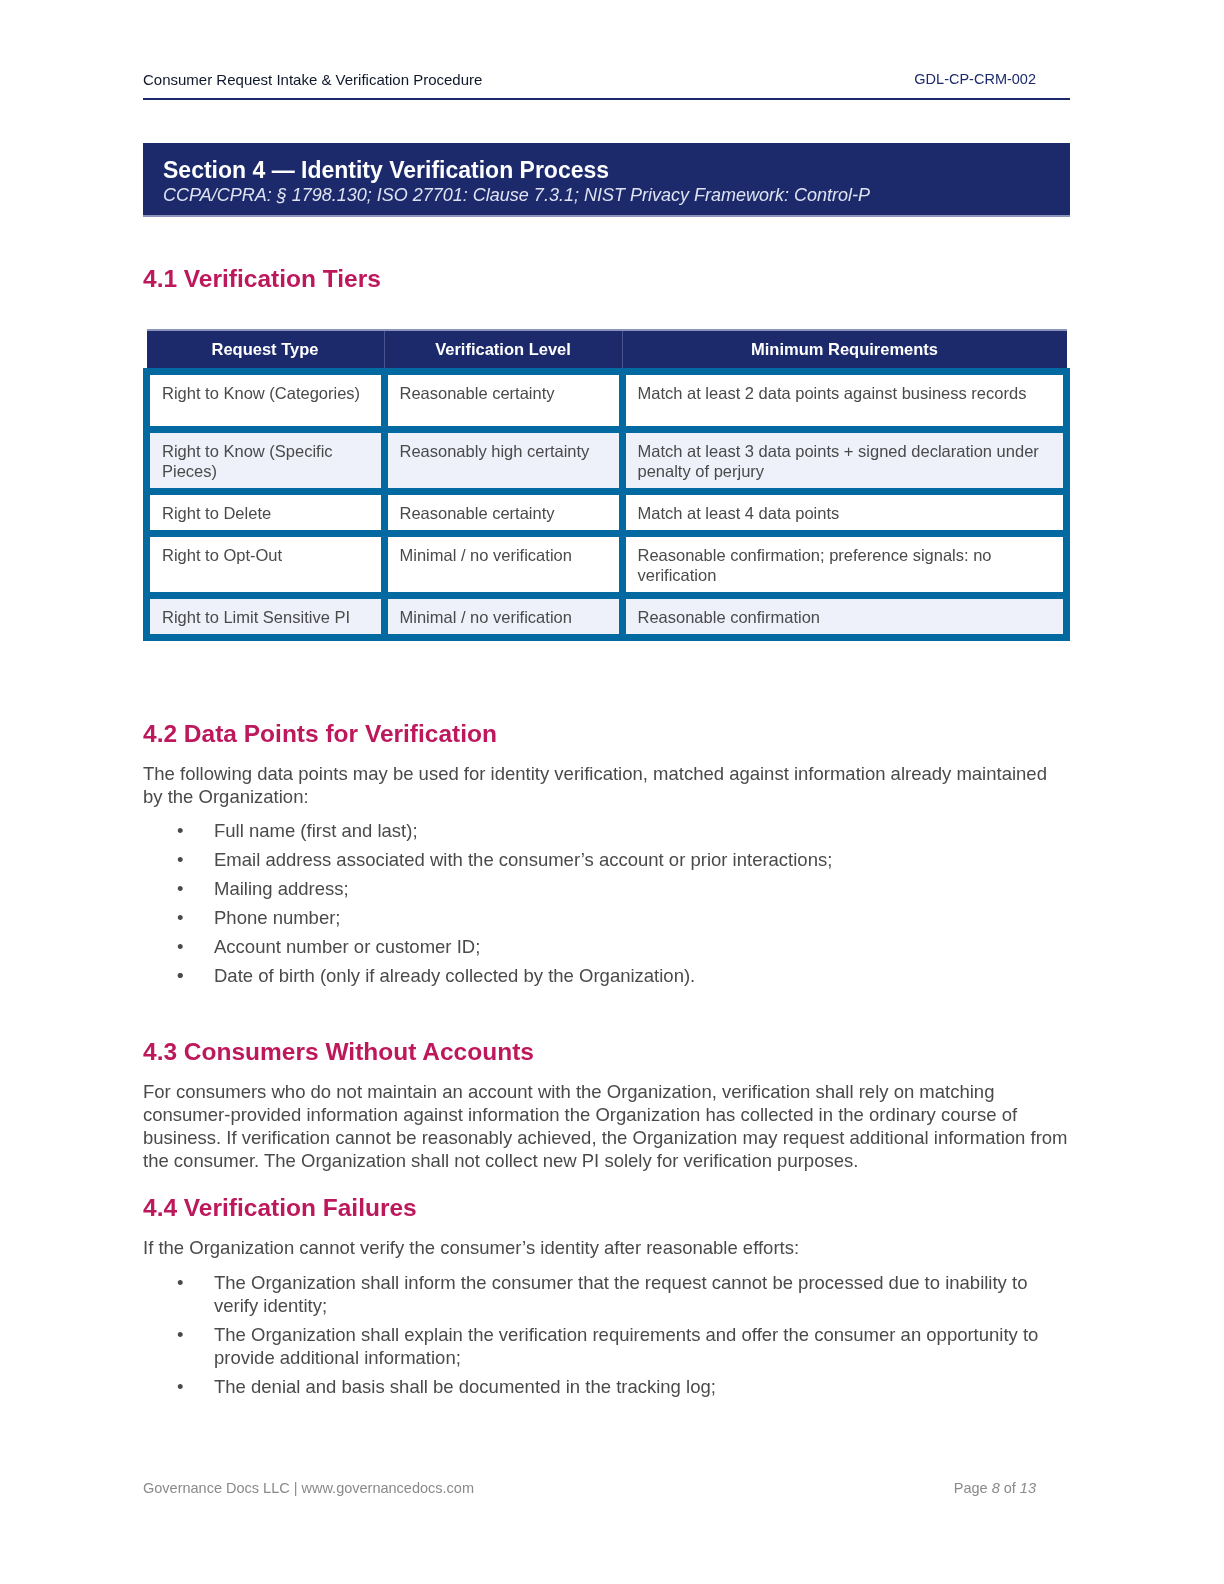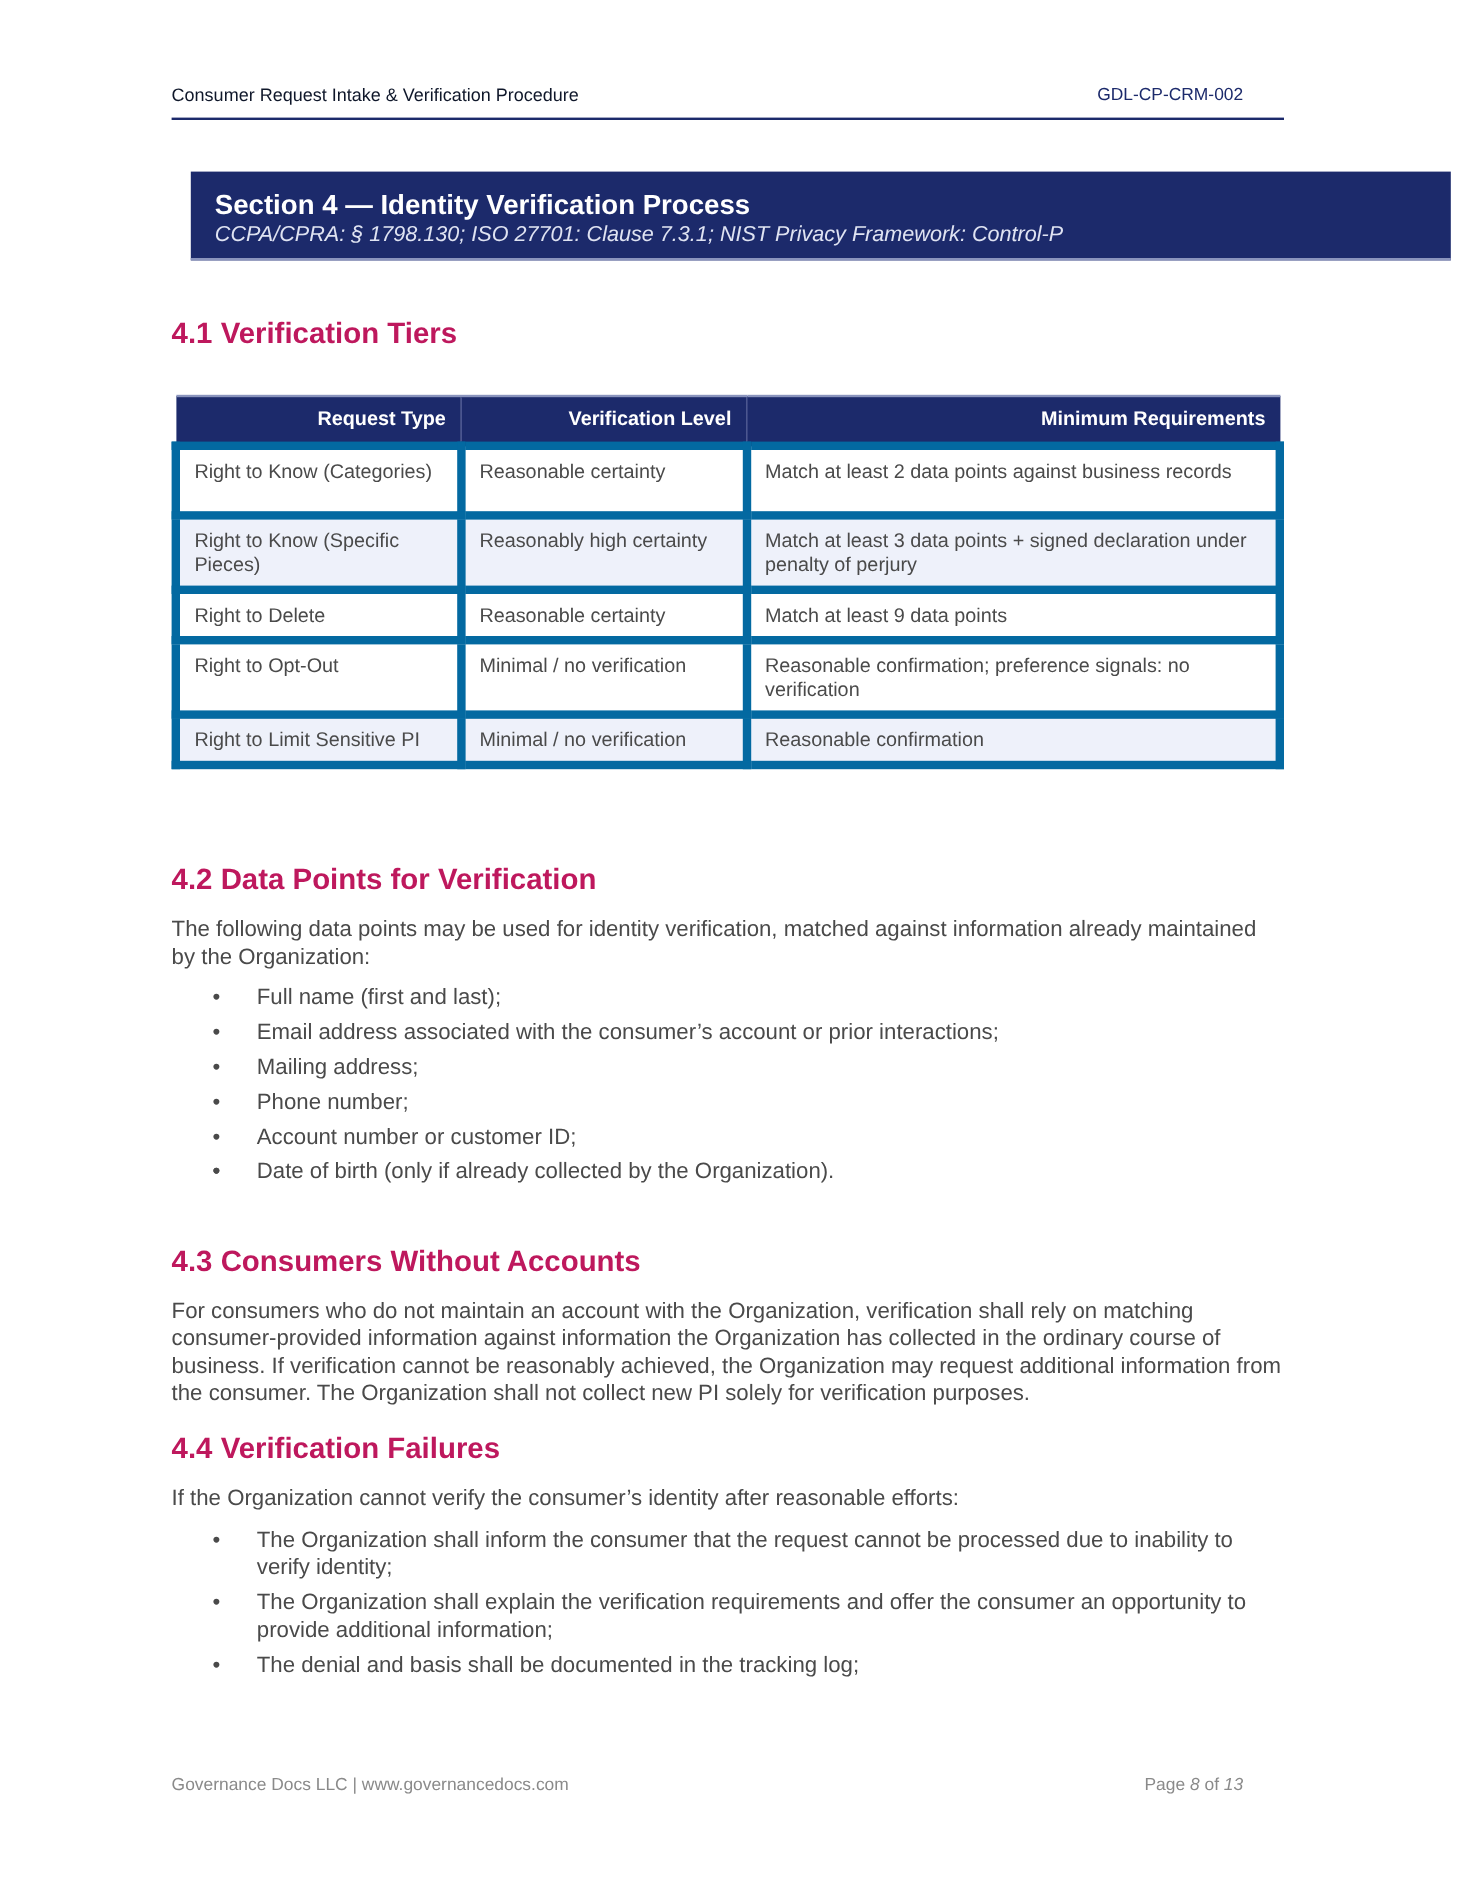--- a/index.html
+++ b/index.html
@@ -3,28 +3,28 @@
 <meta charset="utf-8">
 <style>
   html, body { margin: 0; padding: 0; background: #ffffff; }
   body { width: 1224px; height: 1584px; position: relative; font-family: "Liberation Sans", sans-serif; color: #444444; }
   .page { position: absolute; left: 143px; top: 0; width: 927px; }
 
   .running-header { position: absolute; top: 70px; left: 0; width: 927px; height: 28px; border-bottom: 2px solid #1c2a6b; }
   .running-header .left { position: absolute; left: 0; top: 1px; font-size: 15px; color: #0f172a; }
   .running-header .right { position: absolute; right: 34px; top: 1px; font-size: 14.5px; color: #1c2a6b; }
 
-  .section-banner { position: absolute; top: 143px; left: 16px; width: 1050px; height: 74px; background: #1c2a6b; border-bottom: 2px solid #8a94bd; box-sizing: border-box; padding: 13px 36px 0 20px; }
+  .section-banner { position: absolute; top: 143px; left: 0; width: 927px; height: 74px; background: #1c2a6b; border-bottom: 2px solid #8a94bd; box-sizing: border-box; padding: 13px 36px 0 20px; }
   .section-banner .title { color: #ffffff; font-weight: bold; font-size: 23px; line-height: 28px; }
   .section-banner .refs { color: #dfe3f2; font-style: italic; font-size: 18px; line-height: 22px; }
 
   h2 { margin: 0; position: absolute; left: 0; color: #be185d; font-size: 24.5px; font-weight: bold; }
 
   table.tiers { position: absolute; top: 329px; left: 0; width: 927px; border-collapse: collapse; font-size: 16.5px; }
-  table.tiers th { background: #1c2a6b; color: #ffffff; text-align: right; font-weight: bold; padding: 0 12px; height: 37px; border-top: 2px solid #8a94bd; border-left: 1px solid #4a5590; }
+  table.tiers th { background: #1c2a6b; color: #ffffff; text-align: center; font-weight: bold; padding: 0 12px; height: 37px; border-top: 2px solid #8a94bd; border-left: 1px solid #4a5590; }
   table.tiers th:first-child { border-left: none; }
   table.tiers td { vertical-align: top; padding: 8px 12px 7px 12px; line-height: 20px; border: 7px solid #0369a1; color: #4a4a4a; }
   table.tiers tr.alt td { background: #eef1fa; }
   .c1 { width: 213px; } .c2 { width: 213px; }
 
   p.body { position: absolute; left: 0; margin: 0; font-size: 18.5px; line-height: 23px; color: #4a4a4a; width: 927px; }
   ul.bullets { position: absolute; left: 0; margin: 0; padding: 0; list-style: none; width: 927px; }
   ul.bullets li { position: relative; padding-left: 71px; font-size: 18.5px; line-height: 23px; color: #4a4a4a; }
   ul.bullets li .dot { position: absolute; left: 34px; top: 0; }
 
@@ -65,21 +65,21 @@
         <td>Match at least 2 data points against business records</td>
       </tr>
       <tr class="alt" style="height:58px">
         <td>Right to Know (Specific Pieces)</td>
         <td>Reasonably high certainty</td>
         <td>Match at least 3 data points + signed declaration under penalty of perjury</td>
       </tr>
       <tr style="height:37px">
         <td>Right to Delete</td>
         <td>Reasonable certainty</td>
-        <td>Match at least 9 data points</td>
+        <td>Match at least 4 data points</td>
       </tr>
       <tr style="height:61px">
         <td>Right to Opt-Out</td>
         <td>Minimal / no verification</td>
         <td>Reasonable confirmation; preference signals: no verification</td>
       </tr>
       <tr class="alt" style="height:37px">
         <td>Right to Limit Sensitive PI</td>
         <td>Minimal / no verification</td>
         <td>Reasonable confirmation</td>

